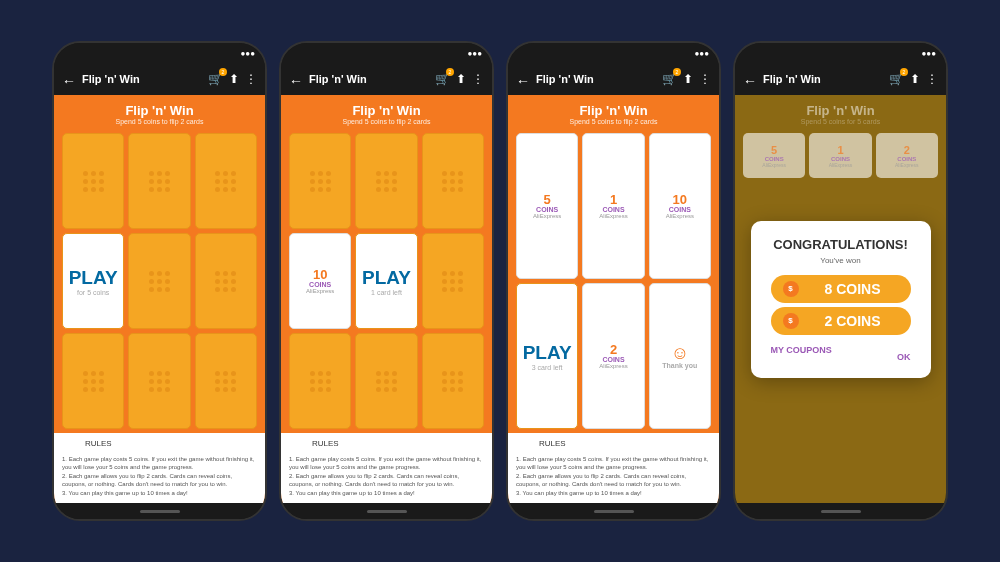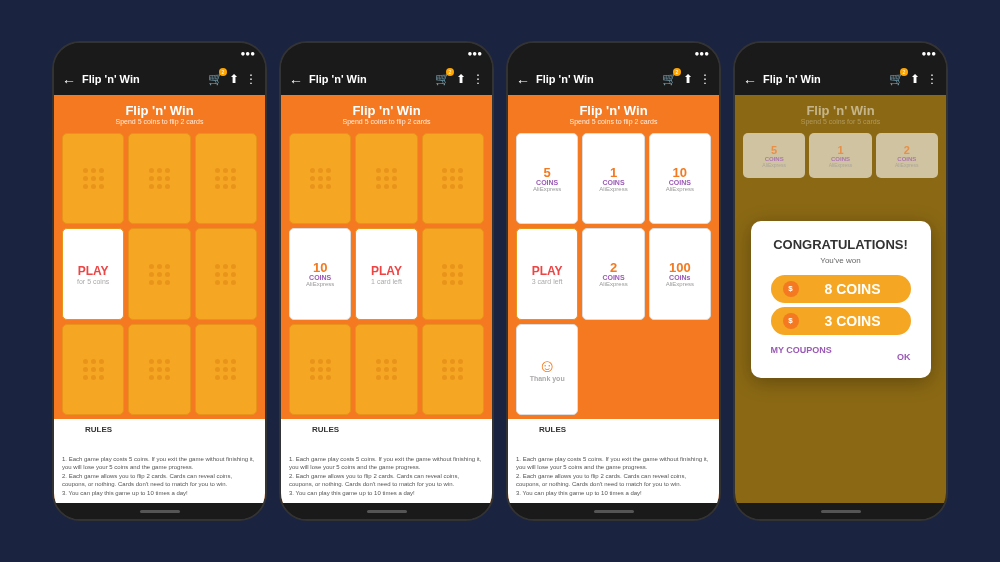--- a/index.html
+++ b/index.html
@@ -151,38 +151,38 @@
     .card-source {
       font-size: 6px;
       color: #999;
     }
     .card.play-btn {
       background: white;
       flex-direction: column;
       cursor: pointer;
     }
     .play-text {
-      font-size: 12px;
-      font-weight: bold;
-      color: #ef4444;
+      font-size: 19px;
+      font-weight: bold;
+      color: #0369a1;
     }
     .play-sub {
       font-size: 7px;
       color: #aaa;
     }
     .rules-section {
       background: white;
       padding: 6px 8px;
       flex-shrink: 0;
     }
     .rules-title {
       font-size: 8px;
-      font-weight: bold;
+      font-weight: normal;
       color: #333;
-      margin-bottom: 21px;
+      margin-bottom: 7px;
       padding-left: 23px;
     }
     .rules-text {
       font-size: 6px;
       color: #555;
       line-height: 1.4;
     }
     
     .phone4-content {
       flex: 1;
@@ -642,25 +642,20 @@
         <div class="card play-btn">
           <span class="play-text">PLAY</span>
           <span class="play-sub">3 card left</span>
         </div>
         <div class="card revealed">
           <span class="card-value">2</span>
           <span class="card-label">COINS</span>
           <span class="card-source">AliExpress</span>
         </div>
         <div class="card revealed">
-          <span class="card-value">100</span>
-          <span class="card-label">COiNs</span>
-          <span class="card-source">AliExpress</span>
-        </div>
-        <div class="card revealed">
           <span class="card-value" style="font-size:18px;">☺</span>
           <span class="card-label" style="color:#aaa;">Thank you</span>
         </div>
       </div>
       <div class="rules-section">
         <div class="rules-title">RULES</div>
         <div class="rules-text">
           <div>1. Each game play costs 5 coins. If you exit the game without finishing it, you will lose your 5 coins and the game progress.</div>
           <div>2. Each game allows you to flip 2 cards. Cards can reveal coins, coupons, or nothing. Cards don't need to match for you to win.</div>
           <div>3. You can play this game up to 10 times a day!</div>
@@ -719,21 +714,21 @@
           <div class="reward-btn">
             <div class="reward-coin-icon">
               <span>$</span>
             </div>
             <span class="reward-text">8 COINS</span>
           </div>
           <div class="reward-btn">
             <div class="reward-coin-icon">
               <span>$</span>
             </div>
-            <span class="reward-text">3 COINS</span>
+            <span class="reward-text">2 COINS</span>
           </div>
           <div class="modal-actions">
             <span class="modal-link">MY COUPONS</span>
             <span class="modal-ok">OK</span>
           </div>
         </div>
       </div>
     </div>
     <div style="height:16px;background:#1a1a1a;display:flex;align-items:center;justify-content:center;">
       <div style="width:40px;height:3px;background:#555;border-radius:2px;"></div>

